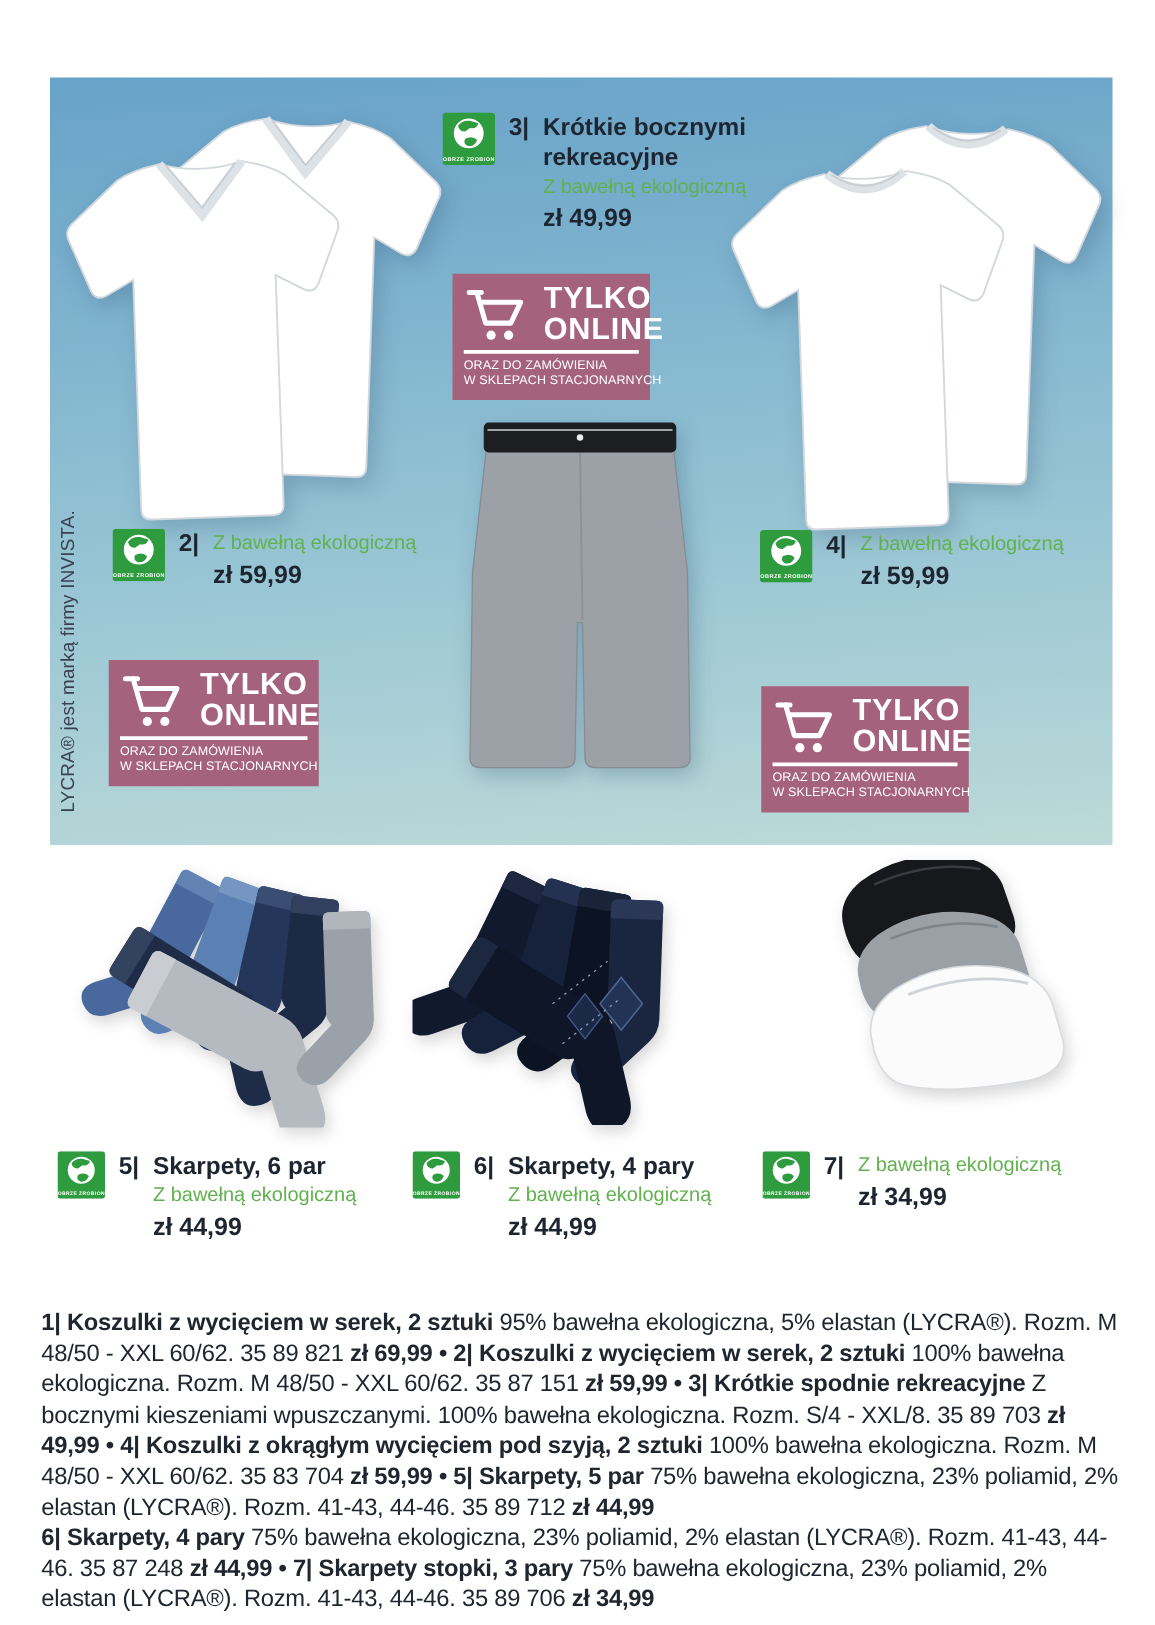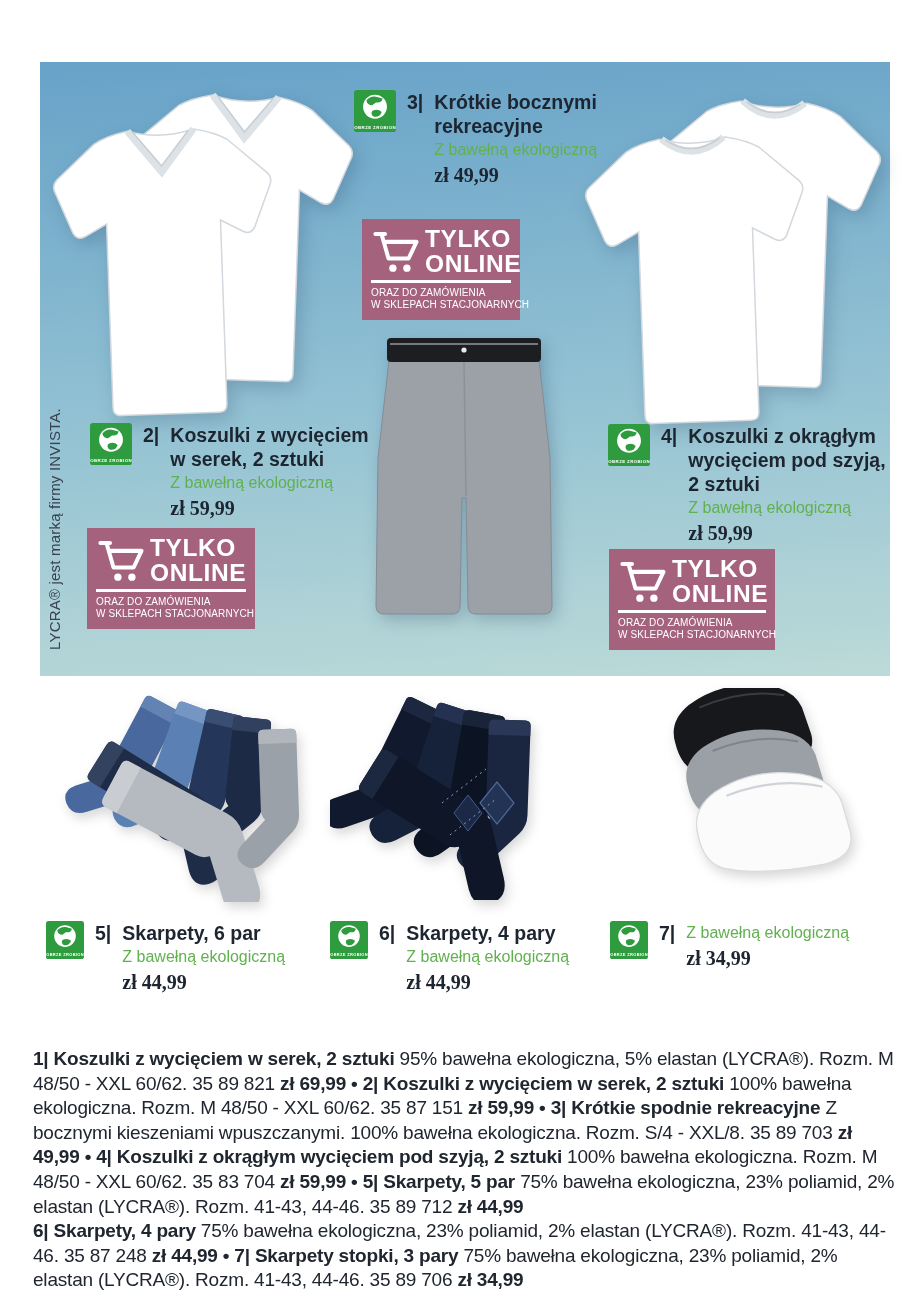--- a/index.html
+++ b/index.html
@@ -17,27 +17,27 @@
 
   
   .plabel{display:flex;align-items:flex-start;gap:11px;}
   .eco-badge{flex:0 0 auto;width:42px;height:42px;color:var(--green-badge,#2e9b3e);}
   .eco-badge svg{display:block;width:100%;height:100%;}
   .socklabel .eco-badge{width:38px;height:38px;}
   .pnum{font-weight:700;font-size:19.5px;line-height:24px;color:#1d2531;}
   .pcol{display:flex;flex-direction:column;}
   .pname{font-weight:700;font-size:19.5px;line-height:24px;color:#1d2531;}
   .peco{font-size:16px;line-height:24px;color:var(--green-text,#61b14f);}
-  .pprice{font-weight:700;font-size:20px;line-height:27px;color:#1d2531;font-family:Liberation Serif, serif;}
+  .pprice{font-weight:700;font-size:20px;line-height:27px;color:#1d2531;}
   .w168{width:168px}.w205{width:205px}.w212{width:212px}
   .nowrap{white-space:nowrap;}
 
   
   .tylko{background:var(--mauve,#a5627c);color:#fff;padding:6px 9px 8px;box-sizing:border-box;}
-  .tylko-top{display:flex;align-items:flex-end;gap:5px;}
+  .tylko-top{display:flex;align-items:flex-end;gap:15px;}
   .cart{width:49px;height:49px;flex:0 0 auto;margin-top:2px;}
   .tylko-title{font-weight:700;font-size:24.5px;line-height:1.03;letter-spacing:.6px;padding-top:1px;}
   .tylko-div{height:2.5px;background:#fff;margin:4px 0 4px;}
   .tylko-sub{font-weight:400;font-size:10px;line-height:1.24;letter-spacing:.1px;white-space:nowrap;}
 
   
   .side-note{transform-origin:0 0;transform:rotate(-90deg);font-size:15px;color:#3a4150;
              letter-spacing:.2px;white-space:nowrap;}
 
   
@@ -146,21 +146,20 @@
         <svg viewBox="0 0 44 44">
           <rect width="44" height="44" rx="3" fill="currentColor"></rect>
           <circle cx="22" cy="17.5" r="12.5" fill="#ffffff"></circle>
           <path d="M13,11 q4,-5 10,-4 l7,2 q-1,5 -7,4 l-4,3 q-5,0 -6,-5 z" fill="currentColor"></path>
           <path d="M19,22 q6,-3 10,1 q-2,6 -8,5 q-4,-2 -2,-6 z" fill="currentColor"></path>
           <text x="22" y="40.5" font-size="4.6" font-weight="bold" fill="#ffffff" text-anchor="middle" letter-spacing="0.4">DOBRZE ZROBIONE</text>
         </svg>
       </span>
       <span class="pnum">2|</span>
       <span class="pcol w205">
-        <span class="pname">Koszulki z wycięciem w serek, 2 sztuki</span>
         <span class="peco nowrap">Z bawełną ekologiczną</span>
         <span class="pprice">zł 59,99</span>
       </span>
     </div>
 
     <div class="abs tylko" style="left:47px;top:466px;width:168px">
       <div class="tylko-top">
         <svg class="cart" viewBox="0 0 56 54">
           <g fill="none" stroke="#ffffff" stroke-width="4.6" stroke-linecap="round" stroke-linejoin="round">
             <path d="M5,7 h11"></path>
@@ -186,21 +185,20 @@
         <svg viewBox="0 0 44 44">
           <rect width="44" height="44" rx="3" fill="currentColor"></rect>
           <circle cx="22" cy="17.5" r="12.5" fill="#ffffff"></circle>
           <path d="M13,11 q4,-5 10,-4 l7,2 q-1,5 -7,4 l-4,3 q-5,0 -6,-5 z" fill="currentColor"></path>
           <path d="M19,22 q6,-3 10,1 q-2,6 -8,5 q-4,-2 -2,-6 z" fill="currentColor"></path>
           <text x="22" y="40.5" font-size="4.6" font-weight="bold" fill="#ffffff" text-anchor="middle" letter-spacing="0.4">DOBRZE ZROBIONE</text>
         </svg>
       </span>
       <span class="pnum">4|</span>
       <span class="pcol w212">
-        <span class="pname">Koszulki z okrągłym wycięciem pod szyją, 2 sztuki</span>
         <span class="peco nowrap">Z bawełną ekologiczną</span>
         <span class="pprice">zł 59,99</span>
       </span>
     </div>
 
     <div class="abs tylko" style="left:569px;top:487px;width:166px">
       <div class="tylko-top">
         <svg class="cart" viewBox="0 0 56 54">
           <g fill="none" stroke="#ffffff" stroke-width="4.6" stroke-linecap="round" stroke-linejoin="round">
             <path d="M5,7 h11"></path>

